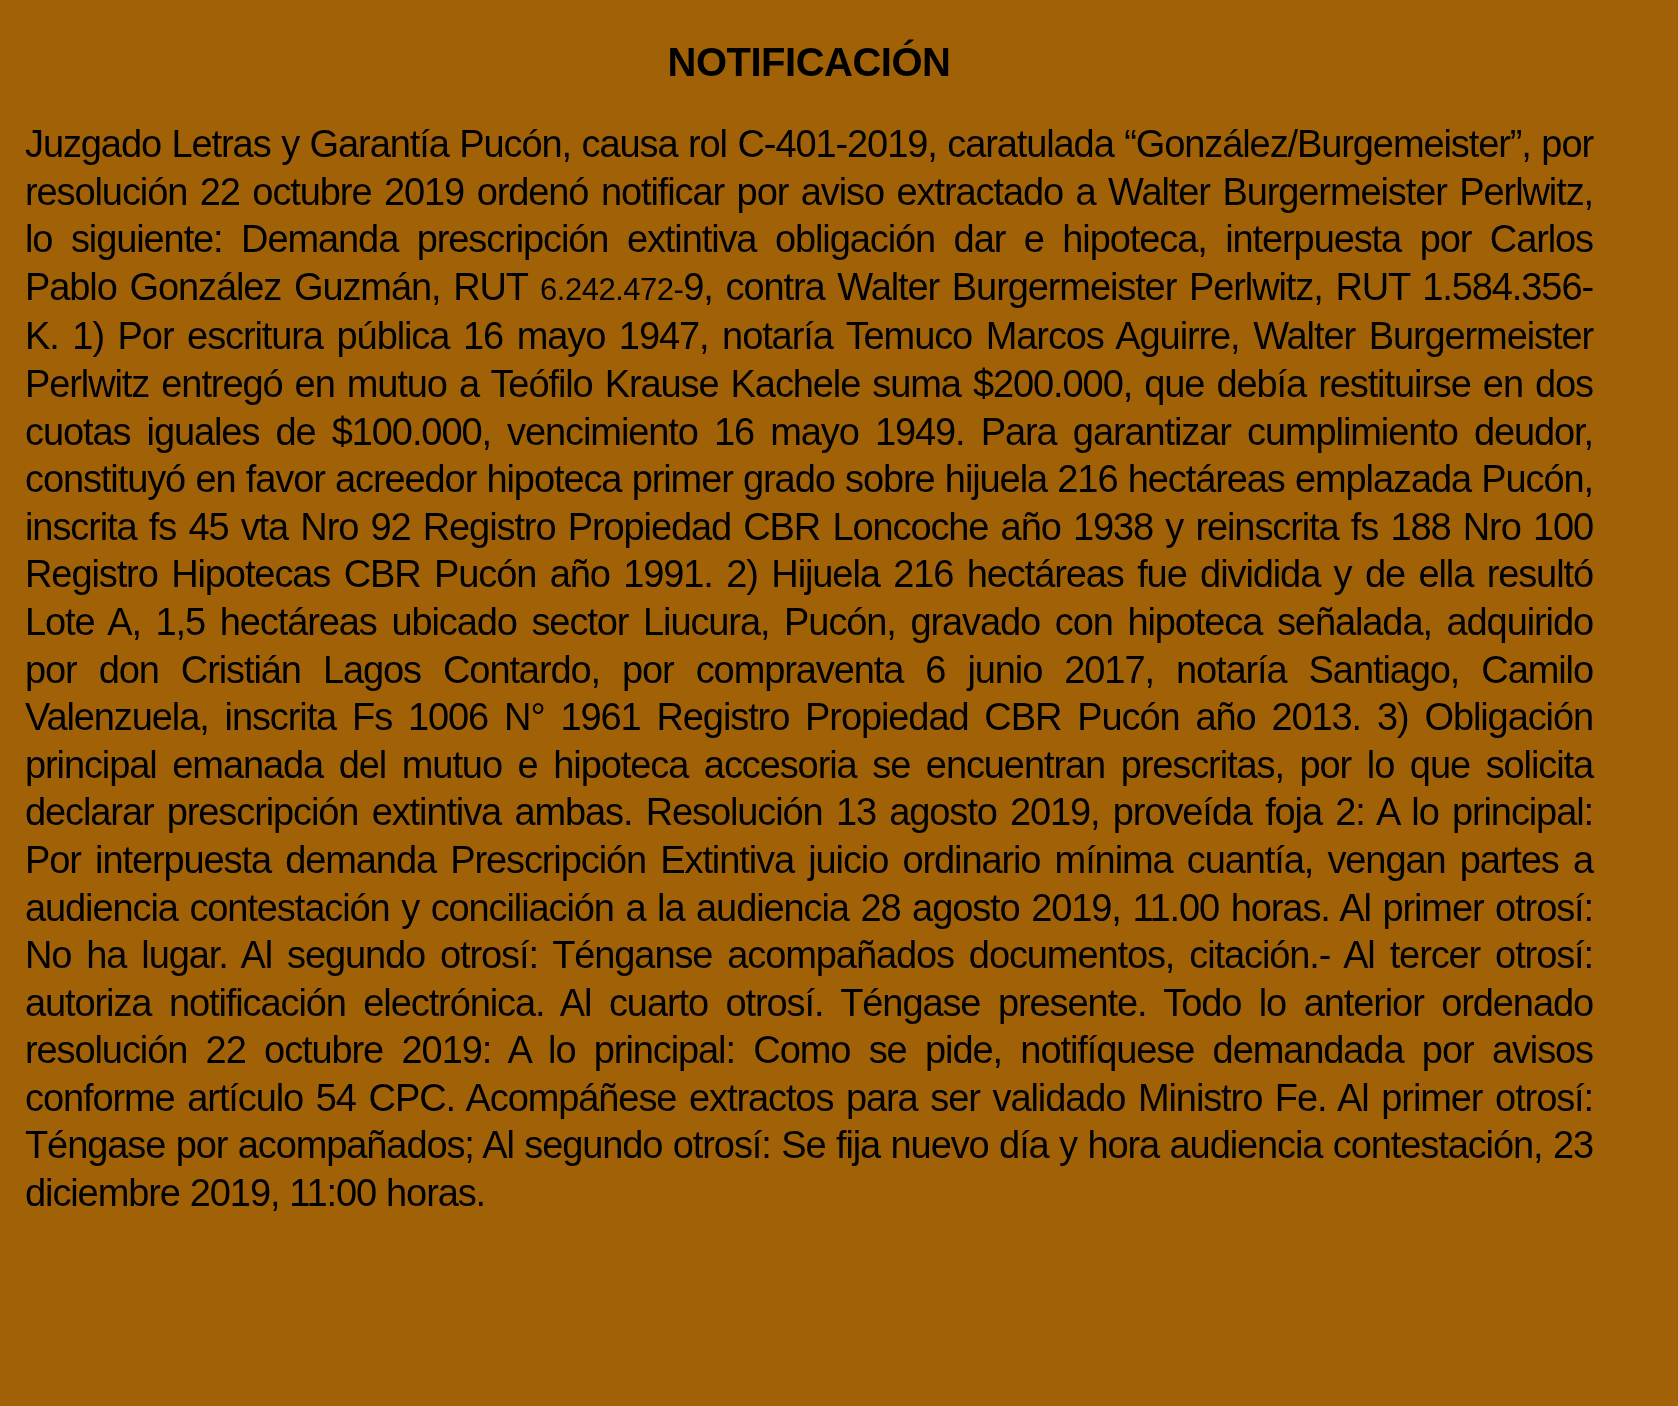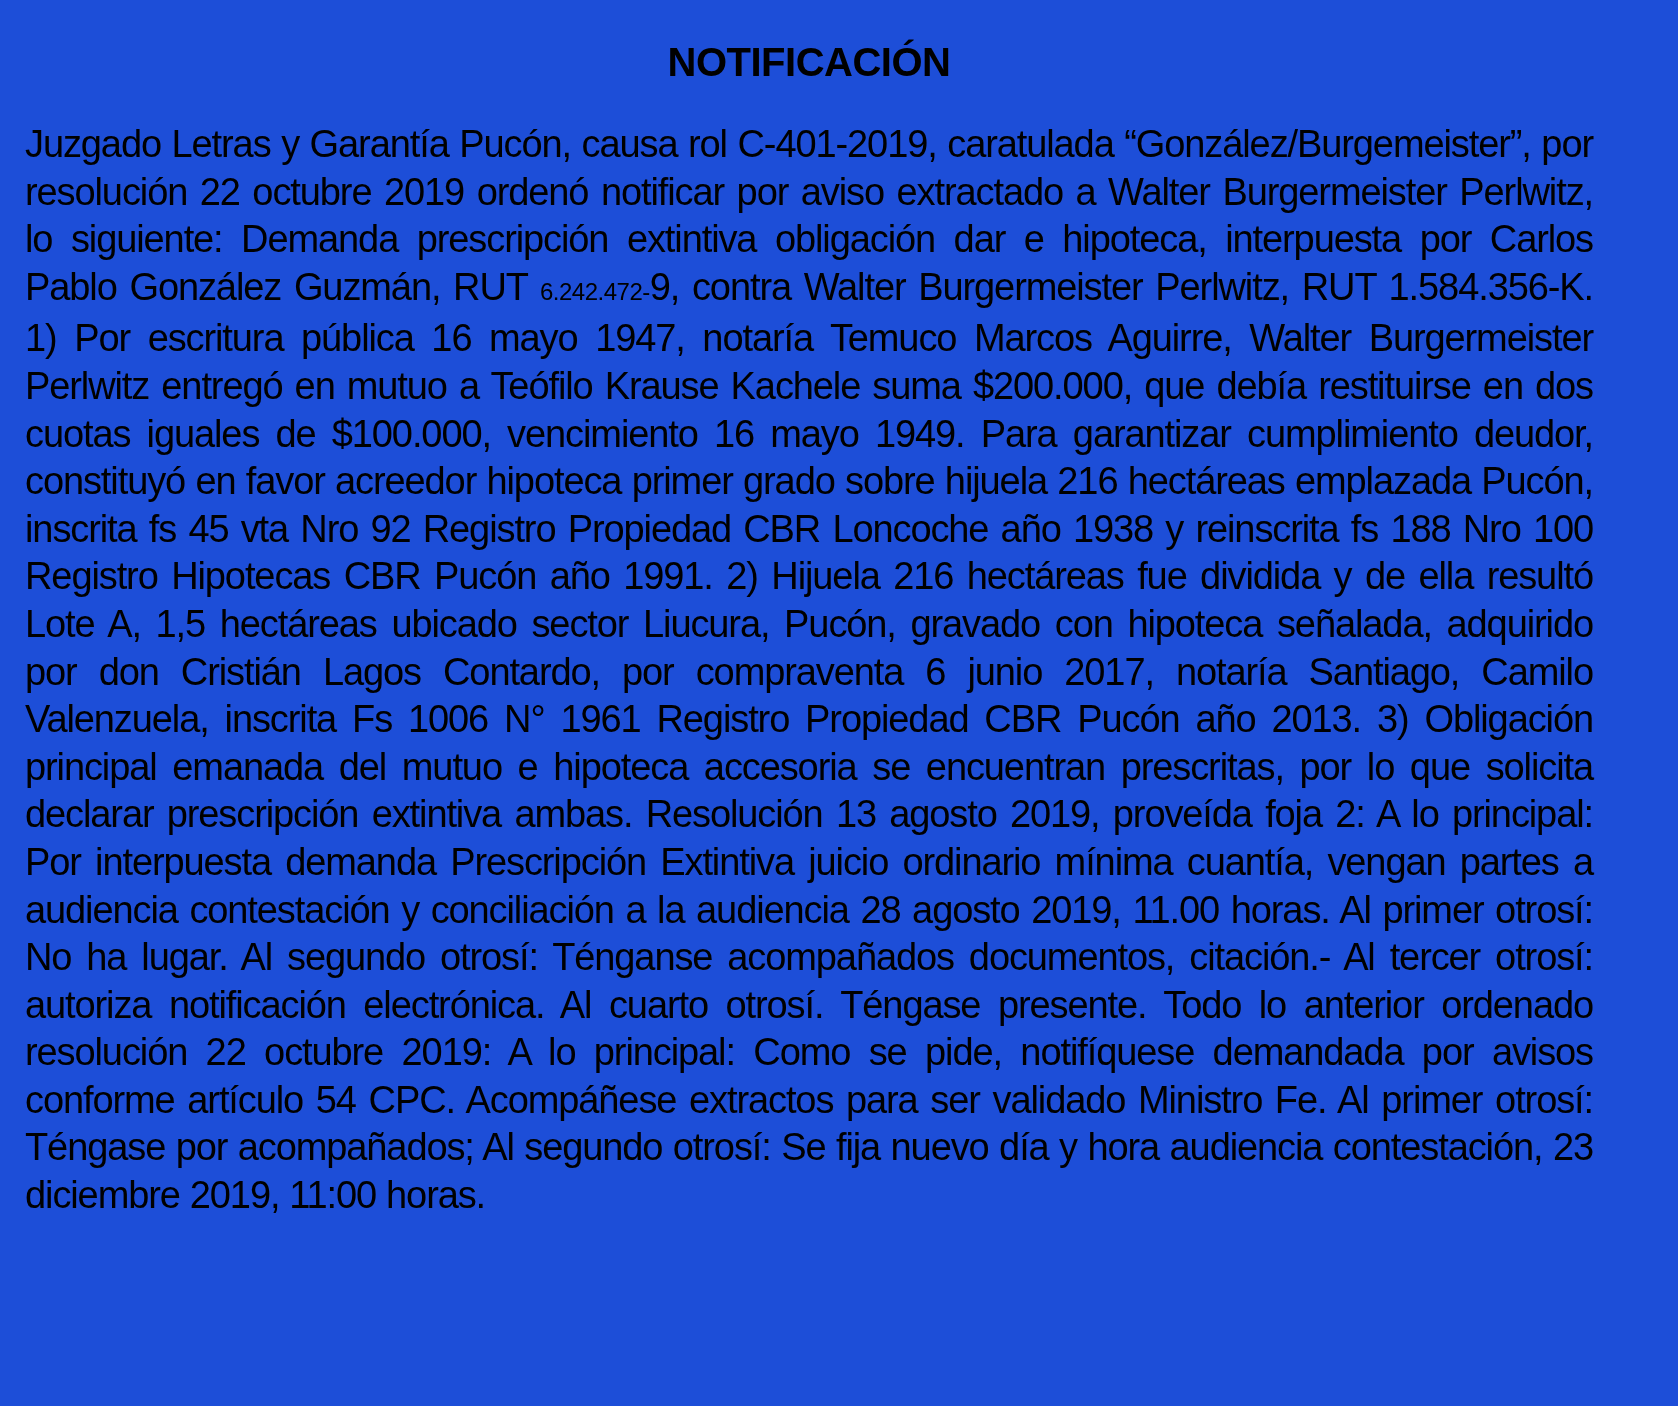--- a/index.html
+++ b/index.html
@@ -11,21 +11,21 @@
     width: 1678px;
     height: 1406px;
     overflow: hidden;
     color: #000000;
     font-family: "Liberation Sans", "DejaVu Sans", sans-serif;
   }
   .page {
     position: relative;
     width: 1678px;
     height: 1406px;
-    background: #1d4ed8;
+    background: #a16207;
   }
   .doc-title {
     margin: 0;
     padding-top: 42px;
     font-size: 40px;
     line-height: 40px;
     font-weight: 700;
     text-align: center;
     letter-spacing: -0.5px;
     
@@ -35,21 +35,21 @@
   .doc-paragraph {
     margin: 39px 85px 0 25px;
     font-size: 38px;
     line-height: 47.6px;
     letter-spacing: -1.1px;
     text-align: justify;
     text-justify: inter-word;
     word-spacing: 0.5px;
   }
   .run-small {
-    font-size: 24px;
+    font-size: 31px;
     letter-spacing: -0.5px;
   }
 </style>
 </head>
 <body>
 
 <div class="page">
   <h1 class="doc-title">NOTIFICACIÓN</h1>
 
   <p class="doc-paragraph"><span>Juzgado Letras y Garantía Pucón, causa rol C-401-2019, caratulada “González/Burgemeister”, por resolución 22 octubre 2019 ordenó notificar por aviso extractado a Walter Burgermeister Perlwitz, lo siguiente: Demanda prescripción extintiva obligación dar e hipoteca, interpuesta por Carlos Pablo González Guzmán, RUT </span><span class="run-small">6.242.472-</span><span>9, contra Walter Burgermeister Perlwitz, RUT 1.584.356-K. 1) Por escritura pública 16 mayo 1947, notaría Temuco Marcos Aguirre, Walter Burgermeister Perlwitz entregó en mutuo a Teófilo Krause Kachele suma $200.000, que debía restituirse en dos cuotas iguales de $100.000, vencimiento 16 mayo 1949. Para garantizar cumplimiento deudor, constituyó en favor acreedor hipoteca primer grado sobre hijuela 216 hectáreas emplazada Pucón, inscrita fs 45 vta Nro 92 Registro Propiedad CBR Loncoche año 1938 y reinscrita fs 188 Nro 100 Registro Hipotecas CBR Pucón año 1991. 2) Hijuela 216 hectáreas fue dividida y de ella resultó Lote A, 1,5 hectáreas ubicado sector Liucura, Pucón, gravado con hipoteca señalada, adquirido por don Cristián Lagos Contardo, por compraventa 6 junio 2017, notaría Santiago, Camilo Valenzuela, inscrita Fs 1006 N° 1961 Registro Propiedad CBR Pucón año 2013. 3) Obligación principal emanada del mutuo e hipoteca accesoria se encuentran prescritas, por lo que solicita declarar prescripción extintiva ambas. Resolución 13 agosto 2019, proveída foja 2: A lo principal: Por interpuesta demanda Prescripción Extintiva juicio ordinario mínima cuantía, vengan partes a audiencia contestación y conciliación a la audiencia 28 agosto 2019, 11.00 horas. Al primer otrosí: No ha lugar. Al segundo otrosí: Ténganse acompañados documentos, citación.- Al tercer otrosí: autoriza notificación electrónica. Al cuarto otrosí. Téngase presente. Todo lo anterior ordenado resolución 22 octubre 2019: A lo principal: Como se pide, notifíquese demandada por avisos conforme artículo 54 CPC. Acompáñese extractos para ser validado Ministro Fe. Al primer otrosí: Téngase por acompañados; Al segundo otrosí: Se fija nuevo día y hora audiencia contestación, 23 diciembre 2019, 11:00 horas.</span></p>

